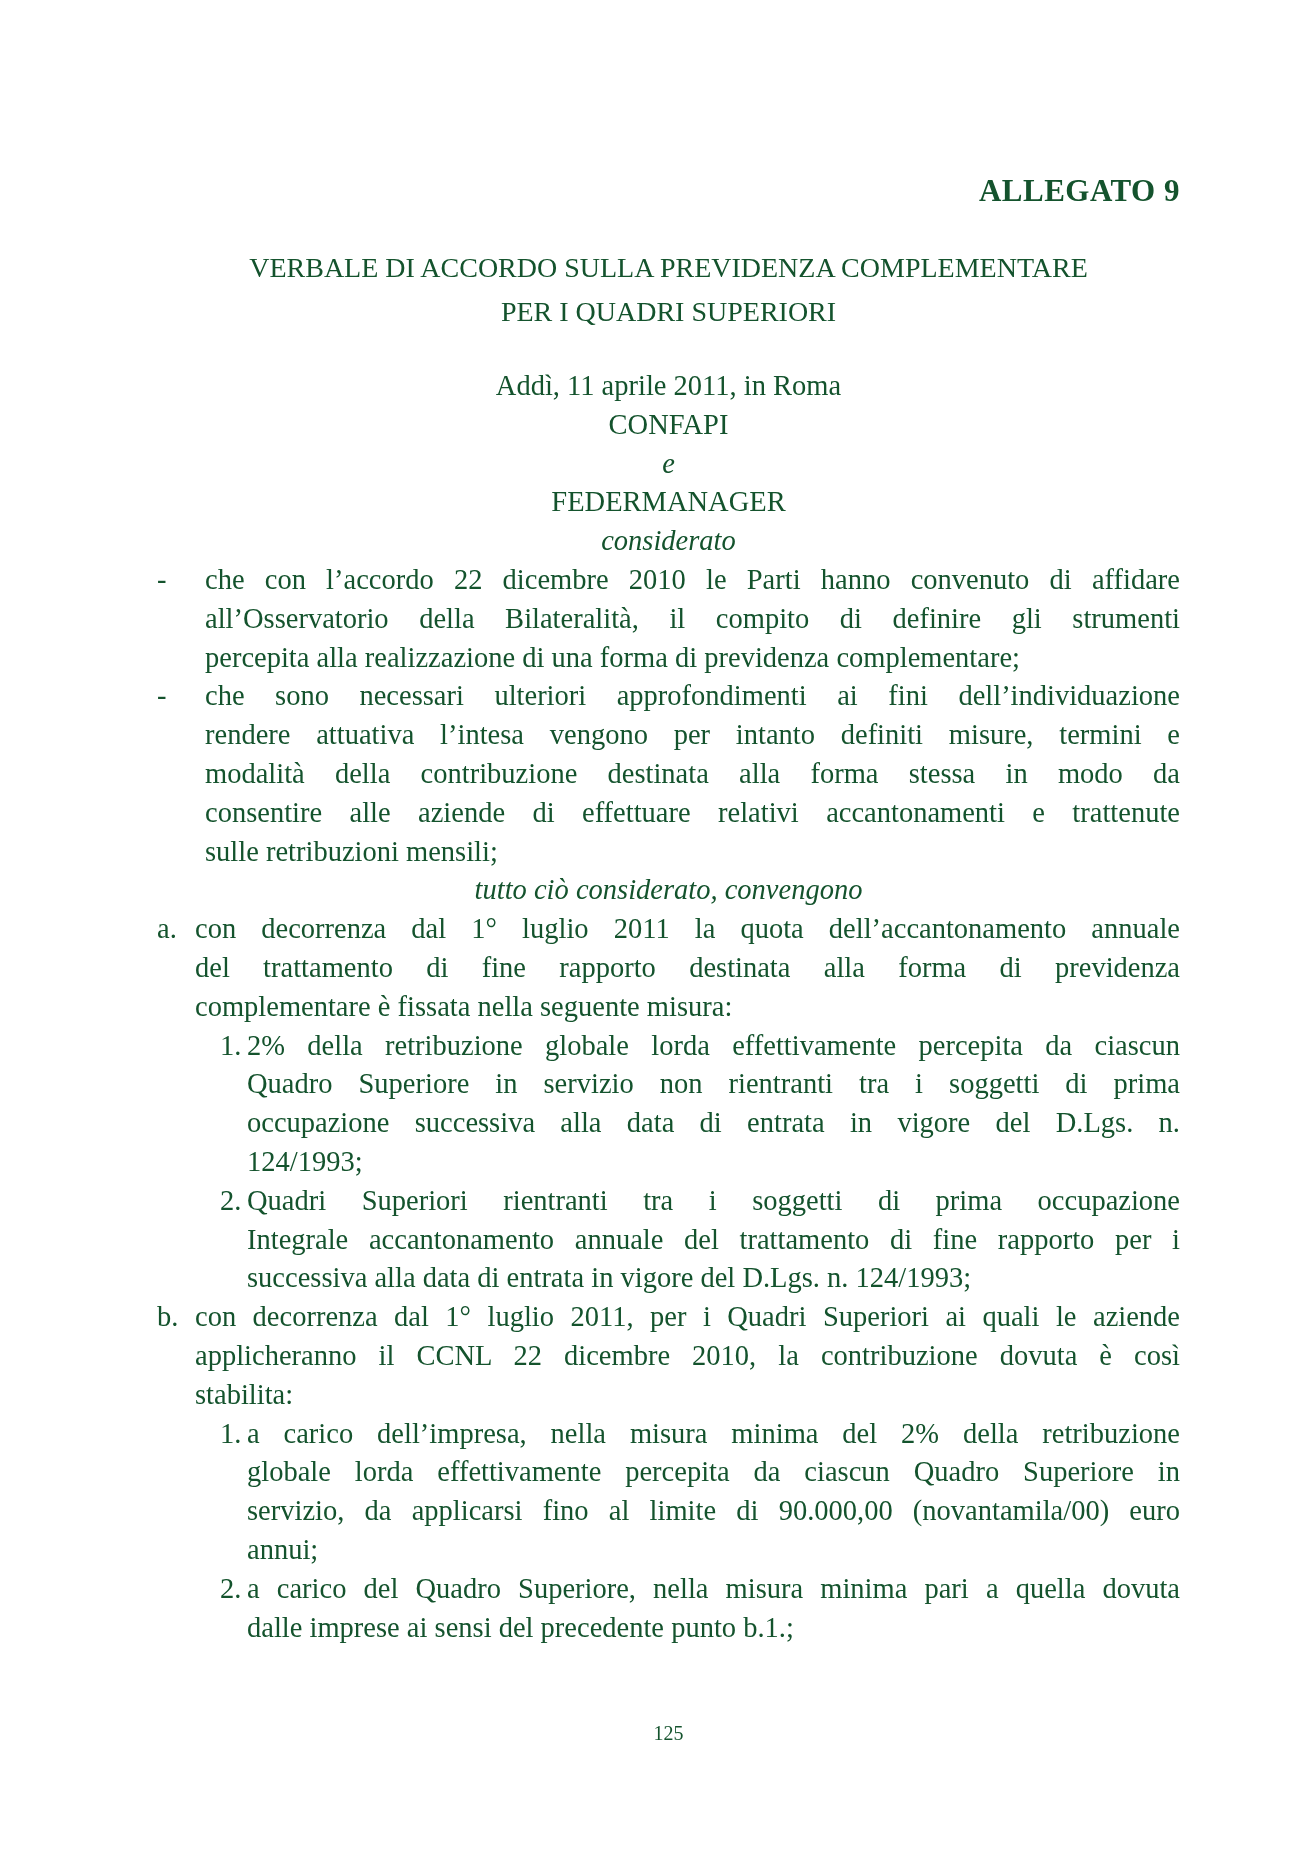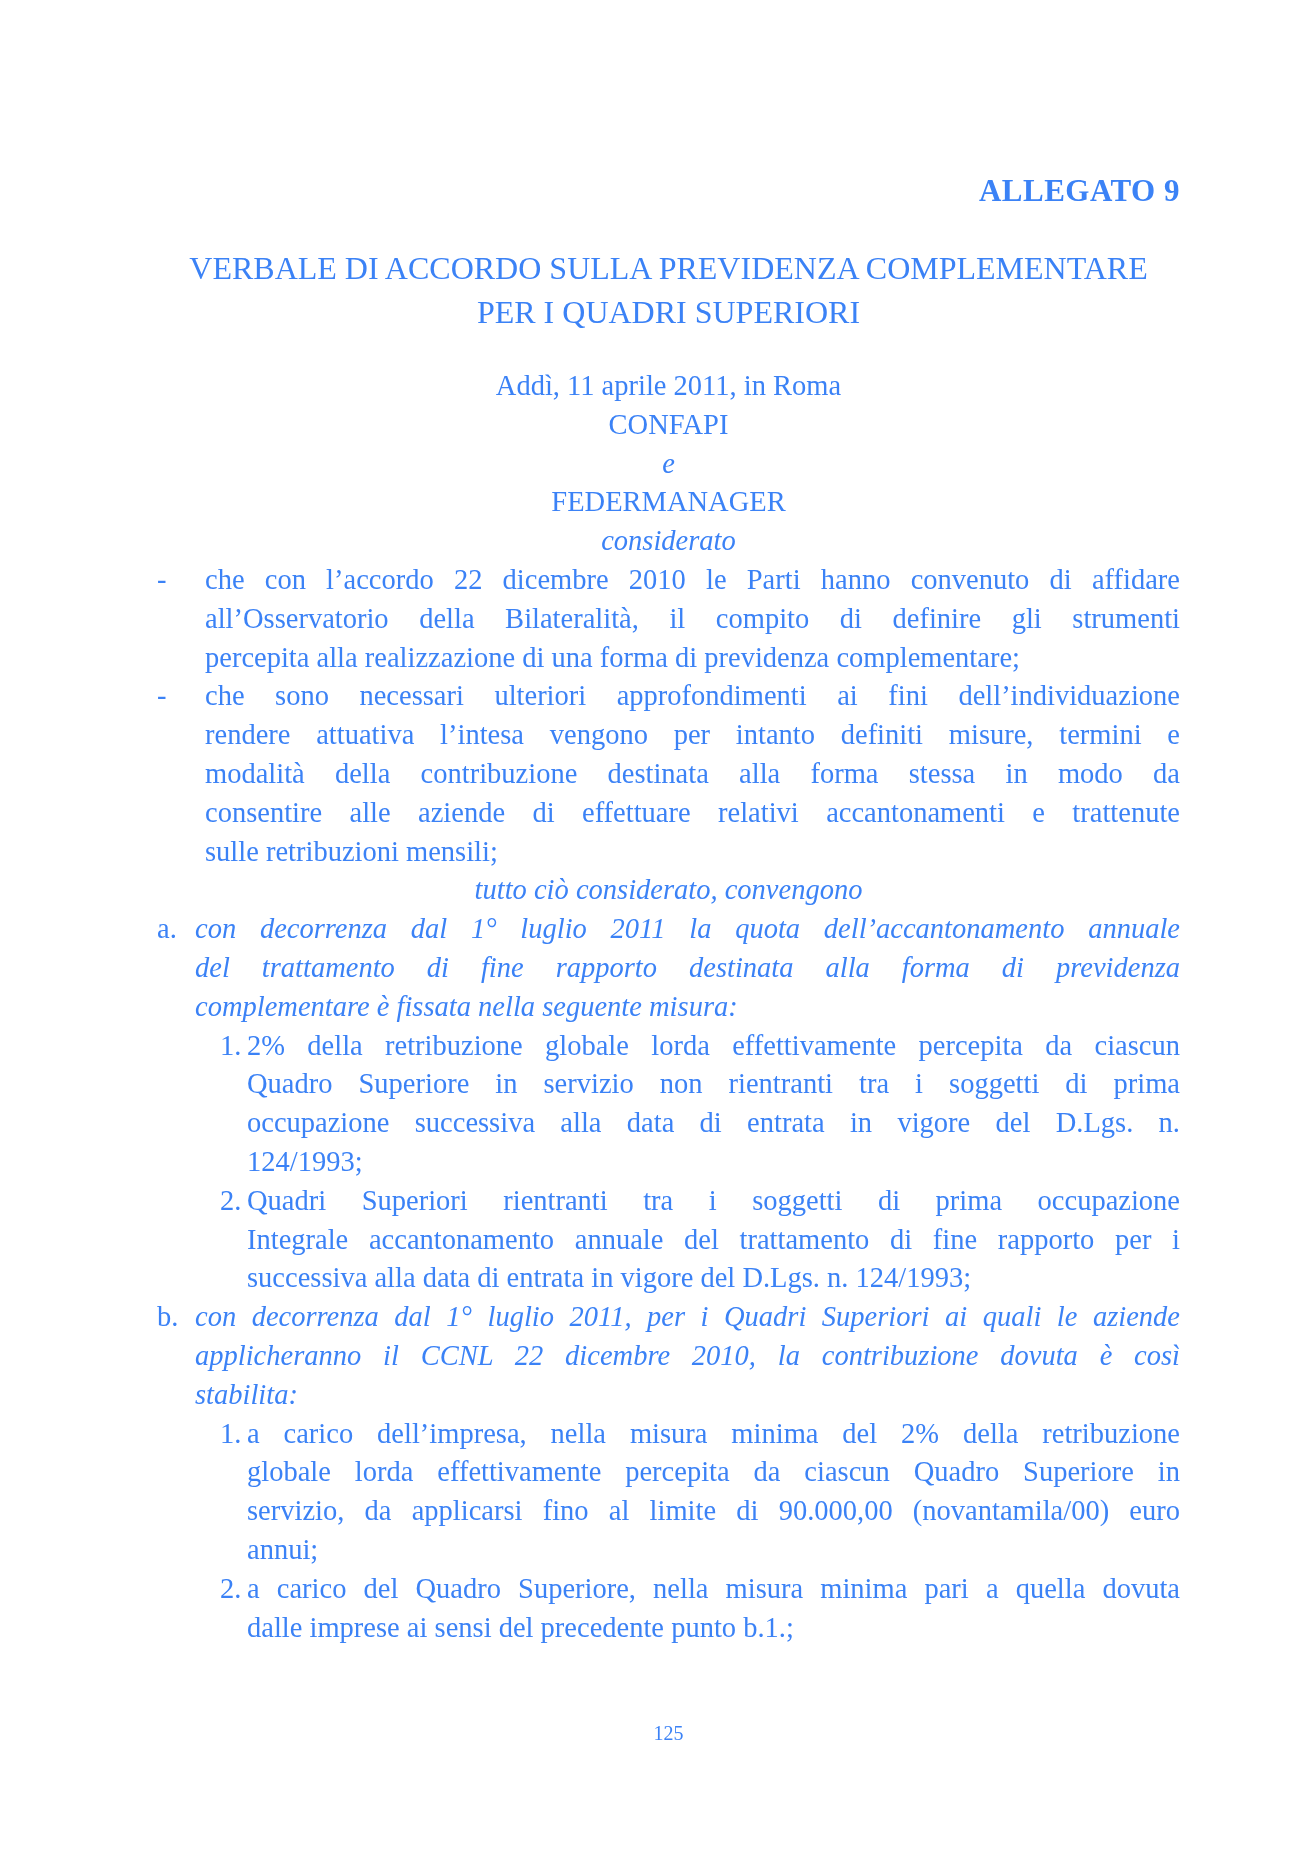--- a/index.html
+++ b/index.html
@@ -5,21 +5,21 @@
   html, body {
     margin: 0;
     padding: 0;
     background: #ffffff;
   }
   .page {
     position: relative;
     width: 1300px;
     height: 1851px;
     background: #ffffff;
-    color: #3b82f6;
+    color: #14532d;
     font-family: "Liberation Serif", "DejaVu Serif", serif;
     font-size: 28.5px;
     overflow: hidden;
   }
   .content {
     position: absolute;
     left: 157px;
     top: 0;
     width: 1023px;
   }
@@ -27,38 +27,38 @@
     margin-top: 171px;
     text-align: right;
     font-weight: bold;
     font-size: 31px;
     line-height: 39px;
     letter-spacing: 0.5px;
   }
   .doc-title {
     margin-top: 36px;
     text-align: center;
-    font-size: 32px;
+    font-size: 28px;
     line-height: 44px;
   }
   .doc-body {
     margin-top: 33px;
     line-height: 38.8px;
   }
   .line { text-align: center; }
   .italic { font-style: italic; }
   .item { position: relative; }
   .item .marker {
     position: absolute;
     top: 0;
     left: 0;
   }
   .item.num .marker { left: 63px; }
   .item.dash  .lines { margin-left: 48px; }
-  .item.alpha .lines { margin-left: 38px; font-style: italic; }
+  .item.alpha .lines { margin-left: 38px; }
   .item.num   .lines { margin-left: 90px; }
   .jl {
     text-align: justify;
     text-align-last: justify;
   }
   .doc-footer {
     position: absolute;
     left: 157px;
     width: 1023px;
     top: 1714px;

